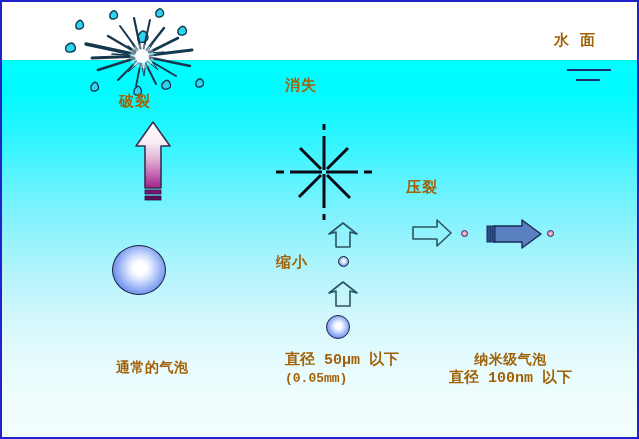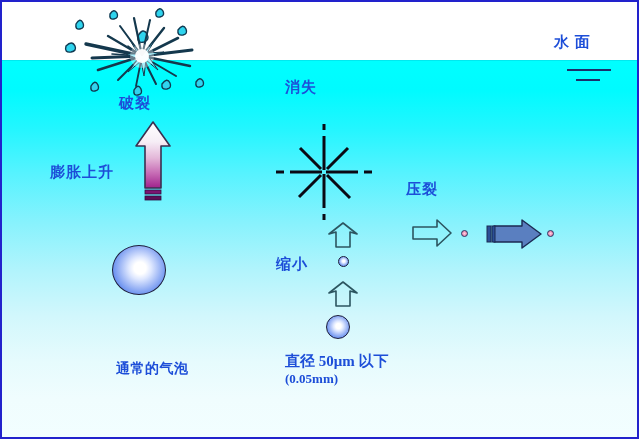--- a/index.html
+++ b/index.html
@@ -48,22 +48,22 @@
     position: absolute;
     left: 0; top: 58px;
     width: 635px;
     height: 1px;
     background: #00e9ef;
   }
 
   
   .lbl {
     position: absolute;
-    color: #1d4ed8;
-    font-family: Liberation Serif, serif;
+    color: #a16207;
+    font-family: Liberation Mono, monospace;
     white-space: nowrap;
     line-height: 1.25;
   }
   .cn-head {
     font-size: 15px;
     font-weight: bold;
     letter-spacing: 1px;
   }
   .cn-cap {
     font-size: 14px;
@@ -192,21 +192,20 @@
     </g>
     <g fill="#7fe9fb" stroke="#14384d" stroke-width="1">
       <path d="M70,46 L58,30 L66,44 L54,44 L66,49 L56,62 L69,51 L72,66 L74,50 L86,60 L76,46 L92,42 L75,43 L84,28 Z"></path>
     </g>
     <circle cx="70" cy="46" r="7" fill="#ffffff" opacity="0.95"></circle>
     <circle cx="70" cy="46" r="12" fill="#ffffff" opacity="0.35"></circle>
   </svg>
 
   <div class="lbl cn-head" id="lbl-surface">水 面</div>
   <div class="lbl cn-head" id="lbl-rupture">破裂</div>
-  <div class="lbl cn-head" id="lbl-expand">膨胀上升</div>
   <div class="lbl cn-head" id="lbl-vanish">消失</div>
   <div class="lbl cn-head" id="lbl-shrink">缩小</div>
   <div class="lbl cn-head" id="lbl-fracture">压裂</div>
 
   <svg id="rise-arrow" viewBox="0 0 40 85">
     <defs>
       <linearGradient id="gradRise" x1="0" y1="0" x2="0" y2="1">
         <stop offset="0%" stop-color="#ffffff"></stop>
         <stop offset="30%" stop-color="#f6eef6"></stop>
         <stop offset="55%" stop-color="#e3b6d8"></stop>
@@ -260,14 +259,18 @@
 
   <div class="lbl" id="cap-normal">
     <div class="cn-cap">通常的气泡</div>
   </div>
 
   <div class="lbl" id="cap-micro">
     <div class="cap-line2">直径 50μm 以下</div>
     <div class="cap-line3">(0.05mm)</div>
   </div>
 
+  <div class="lbl" id="cap-nano">
+    <div class="cn-cap">纳米级气泡</div>
+    <div class="cap-line2">直径 100nm 以下</div>
+  </div>
 
 </div>
 
 </body></html>

